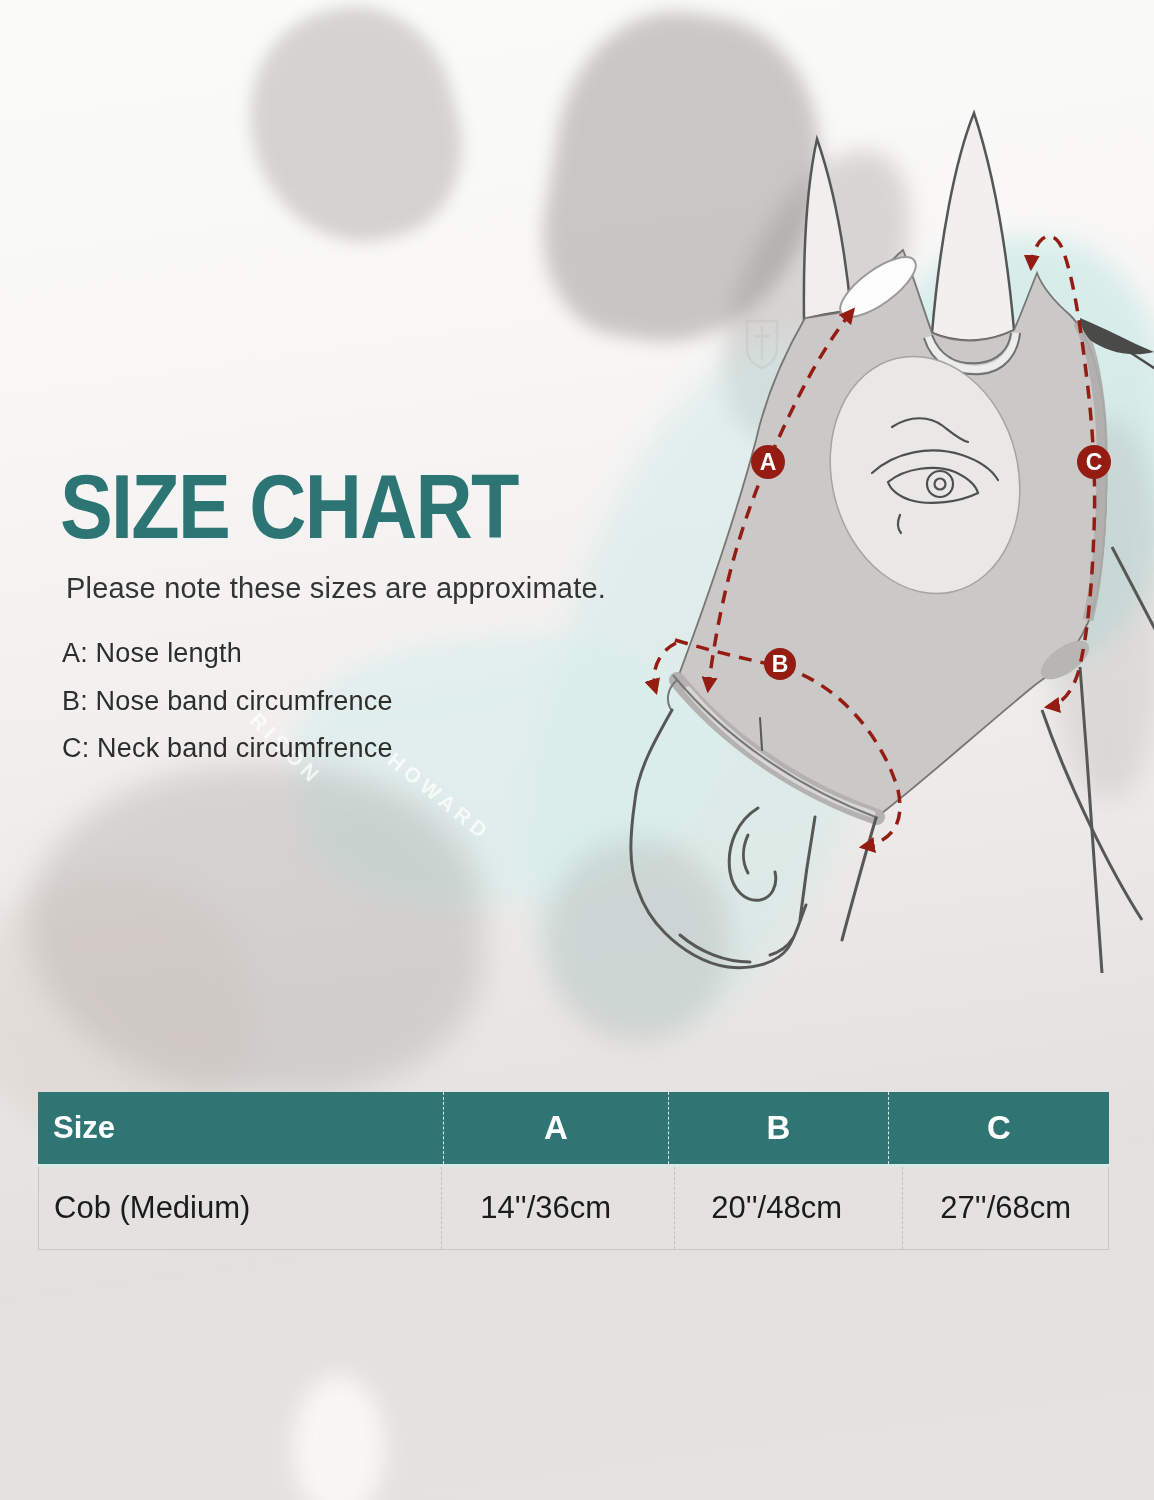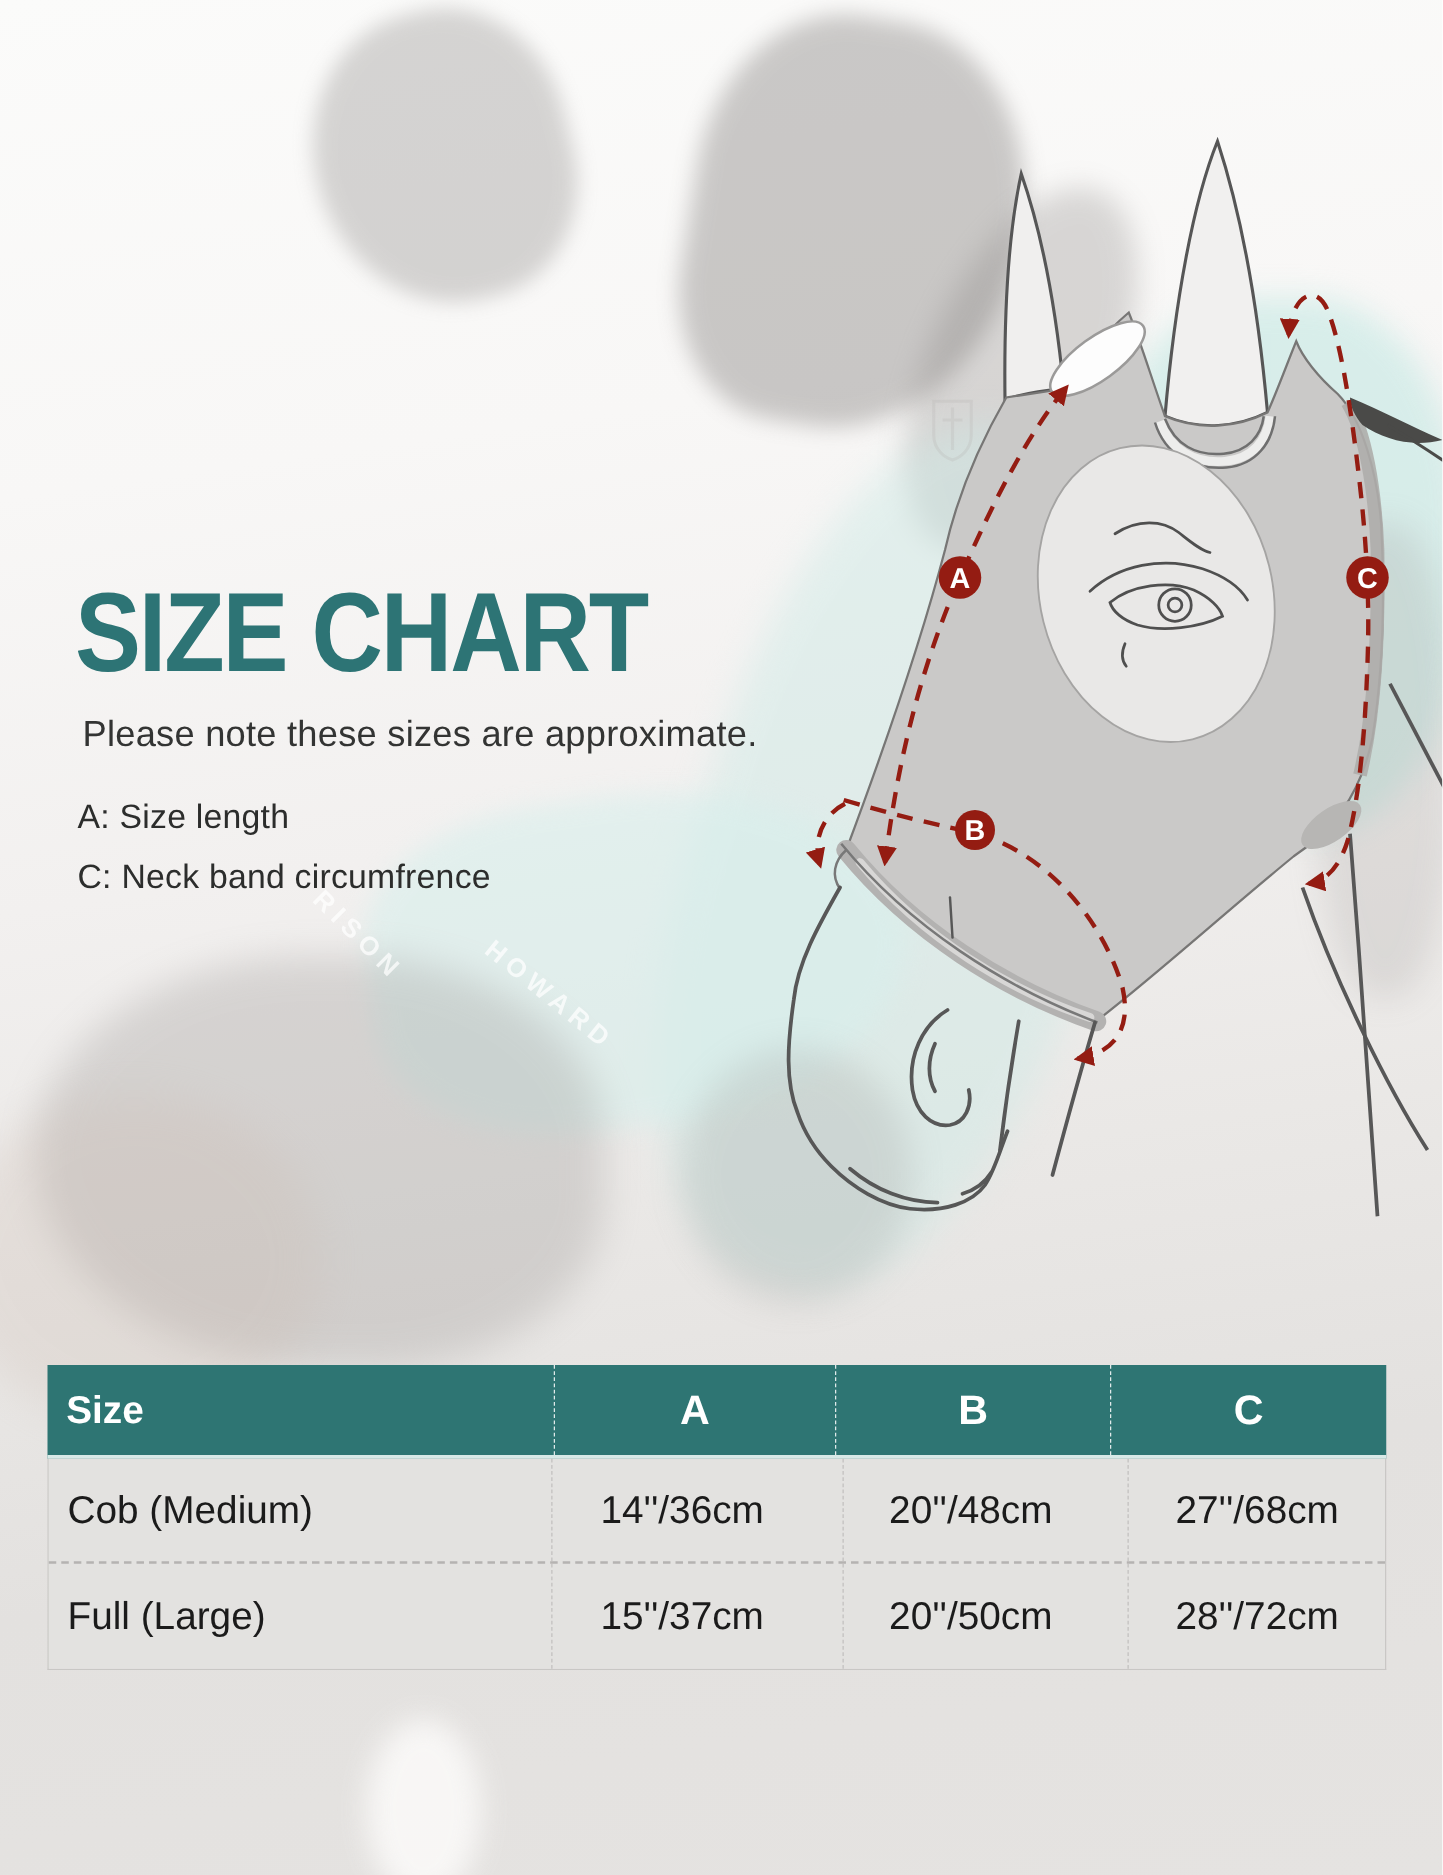--- a/index.html
+++ b/index.html
@@ -159,40 +159,35 @@
       <text x="170" y="582" fill="#ffffff">B</text>
       <circle cx="484" cy="372" r="17" fill="#941c12"></circle>
       <text x="484" y="380" fill="#ffffff">C</text>
     </g>
   </svg>
 
   <h1 class="title">SIZE CHART</h1>
   <p class="subtitle">Please note these sizes are approximate.</p>
 
   <div class="legend">
-    <div class="legend-item">A: Size length</div>
+    <div class="legend-item">A: Nose length</div>
+    <div class="legend-item">B: Nose band circumfrence</div>
     <div class="legend-item">C: Neck band circumfrence</div>
   </div>
 
   <div class="size-table">
     <div class="t-row t-head">
       <div class="cell c-size">Size</div>
       <div class="cell c-a">A</div>
       <div class="cell c-b">B</div>
       <div class="cell c-c">C</div>
     </div>
     <div class="t-body">
       <div class="t-row t-body-row">
         <div class="cell c-size">Cob (Medium)</div>
         <div class="cell c-a">14''/36cm</div>
         <div class="cell c-b">20''/48cm</div>
         <div class="cell c-c">27''/68cm</div>
       </div>
-      <div class="t-row t-body-row second">
-        <div class="cell c-size">Full (Large)</div>
-        <div class="cell c-a">15''/37cm</div>
-        <div class="cell c-b">20''/50cm</div>
-        <div class="cell c-c">28''/72cm</div>
-      </div>
     </div>
   </div>
 
 </div>
 
 </body></html>

